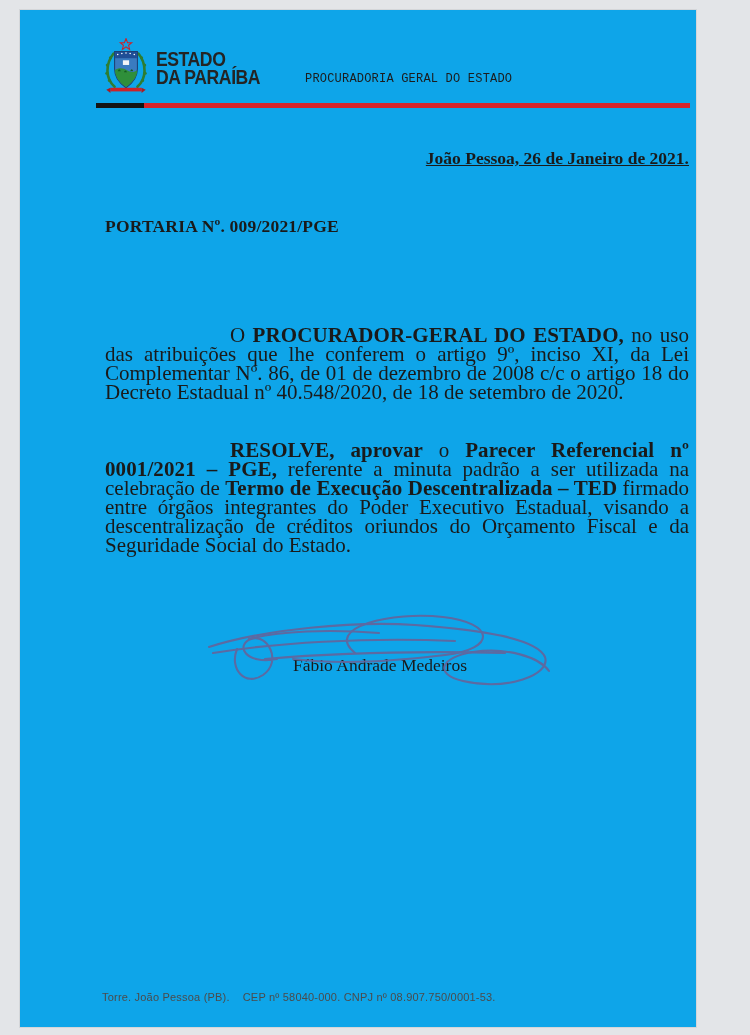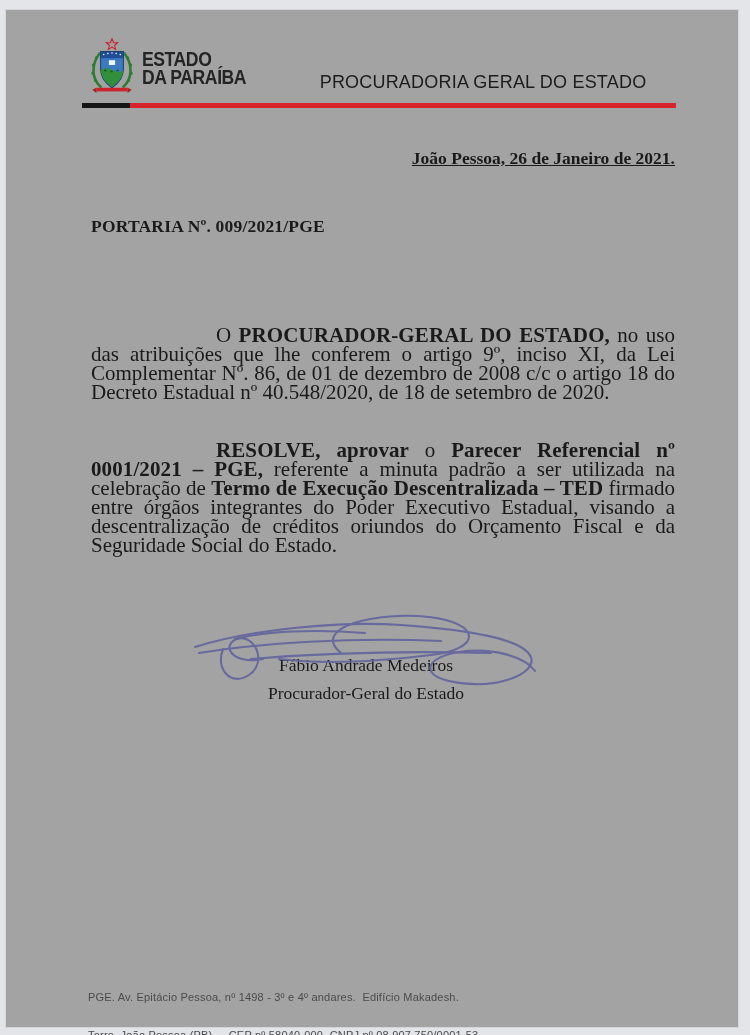--- a/index.html
+++ b/index.html
@@ -5,23 +5,23 @@
   * { margin: 0; padding: 0; box-sizing: border-box; }
   html, body { width: 750px; height: 1035px; }
   body {
     background: #e3e5e8;
     font-family: "Liberation Serif", serif;
     overflow: hidden;
     position: relative;
   }
   .page {
     position: absolute;
-    left: 6px; top: 10px;
-    width: 732px; height: 1017px;
-    background: #a3a3a3;
+    left: 20px; top: 10px;
+    width: 676px; height: 1017px;
+    background: #0ea5e9;
     box-shadow: 0 0 0 1px #d4d6d9;
   }
 
   
   .crest {
     position: absolute; left: 80px; top: 28px;
     width: 52px; height: 56px;
   }
   .wordmark {
     position: absolute; left: 136px; top: 40px;
@@ -30,23 +30,23 @@
     font-size: 20px;
     line-height: 18px;
     color: #242424;
     letter-spacing: -0.5px;
     transform: scaleX(0.88);
     transform-origin: left top;
   }
   .org-title {
     position: absolute; left: 285px; top: 62px;
     width: 384px;
-    text-align: center;
-    font-family: Liberation Sans, sans-serif;
-    font-size: 18px;
+    text-align: left;
+    font-family: Liberation Mono, monospace;
+    font-size: 12px;
     color: #1c1c1c;
     letter-spacing: 0.2px;
   }
   .header-rule {
     position: absolute; left: 76px; top: 93px;
     width: 594px; height: 5px;
     display: flex;
   }
   .header-rule .seg-black { width: 48px; height: 100%; }
   .header-rule .seg-red { flex: 1; height: 100%; }
@@ -158,32 +158,30 @@
   <div class="content date-line" style="position:absolute;text-decoration:underline;">João Pessoa, 26 de Janeiro de 2021.</div>
 
   <div class="content doc-number" style="position:absolute;">PORTARIA Nº. 009/2021/PGE</div>
 
   <p class="content para para-1" style="position:absolute;"><span>O </span><b>PROCURADOR-GERAL DO ESTADO,</b><span> no uso das atribuições que lhe conferem o artigo 9º, inciso XI, da Lei Complementar Nº. 86, de 01 de dezembro de 2008 c/c o artigo 18 do Decreto Estadual nº 40.548/2020, de 18 de setembro de 2020.</span></p>
 
   <p class="content para para-2" style="position:absolute;"><b>RESOLVE, aprovar</b><span> o </span><b>Parecer Referencial nº 0001/2021 – PGE,</b><span> referente a minuta padrão a ser utilizada na celebração de </span><b>Termo de Execução Descentralizada – TED</b><span> firmado entre órgãos integrantes do Poder Executivo Estadual, visando a descentralização de créditos oriundos do Orçamento Fiscal e da Seguridade Social do Estado.</span></p>
 
   <div class="sig-block">
     <div class="sig-name">Fábio Andrade Medeiros</div>
-    <div class="sig-title">Procurador-Geral do Estado</div>
   </div>
 
   <svg class="sig-scribble" viewBox="0 0 352 102" xmlns="http://www.w3.org/2000/svg">
     <g fill="none" stroke="#63659c" stroke-width="2.1" stroke-linecap="round" opacity="0.92">
       <path d="M4,40 C60,22 150,14 210,18 C280,23 332,32 340,50 C346,68 302,84 258,74 C228,67 236,50 268,45 C302,40 334,50 344,64"></path>
       <path d="M150,46 C118,20 188,4 238,10 C290,16 292,42 240,48 C188,54 138,58 88,52"></path>
       <path d="M44,32 C74,24 124,22 174,26"></path>
       <path d="M32,42 C24,62 40,80 58,68 C78,54 62,26 46,32 C30,38 40,58 72,52"></path>
       <path d="M60,52 C130,46 220,44 300,46"></path>
       <path d="M8,46 C70,36 160,30 250,34"></path>
     </g>
   </svg>
 
   <div class="footer">
-    <div>PGE. Av. Epitácio Pessoa, nº 1498 - 3º e 4º andares.  Edifício Makadesh.</div>
     <div>Torre. João Pessoa (PB).    CEP nº 58040-000. CNPJ nº 08.907.750/0001-53.</div>
   </div>
 
 </div>
 
 </body></html>

